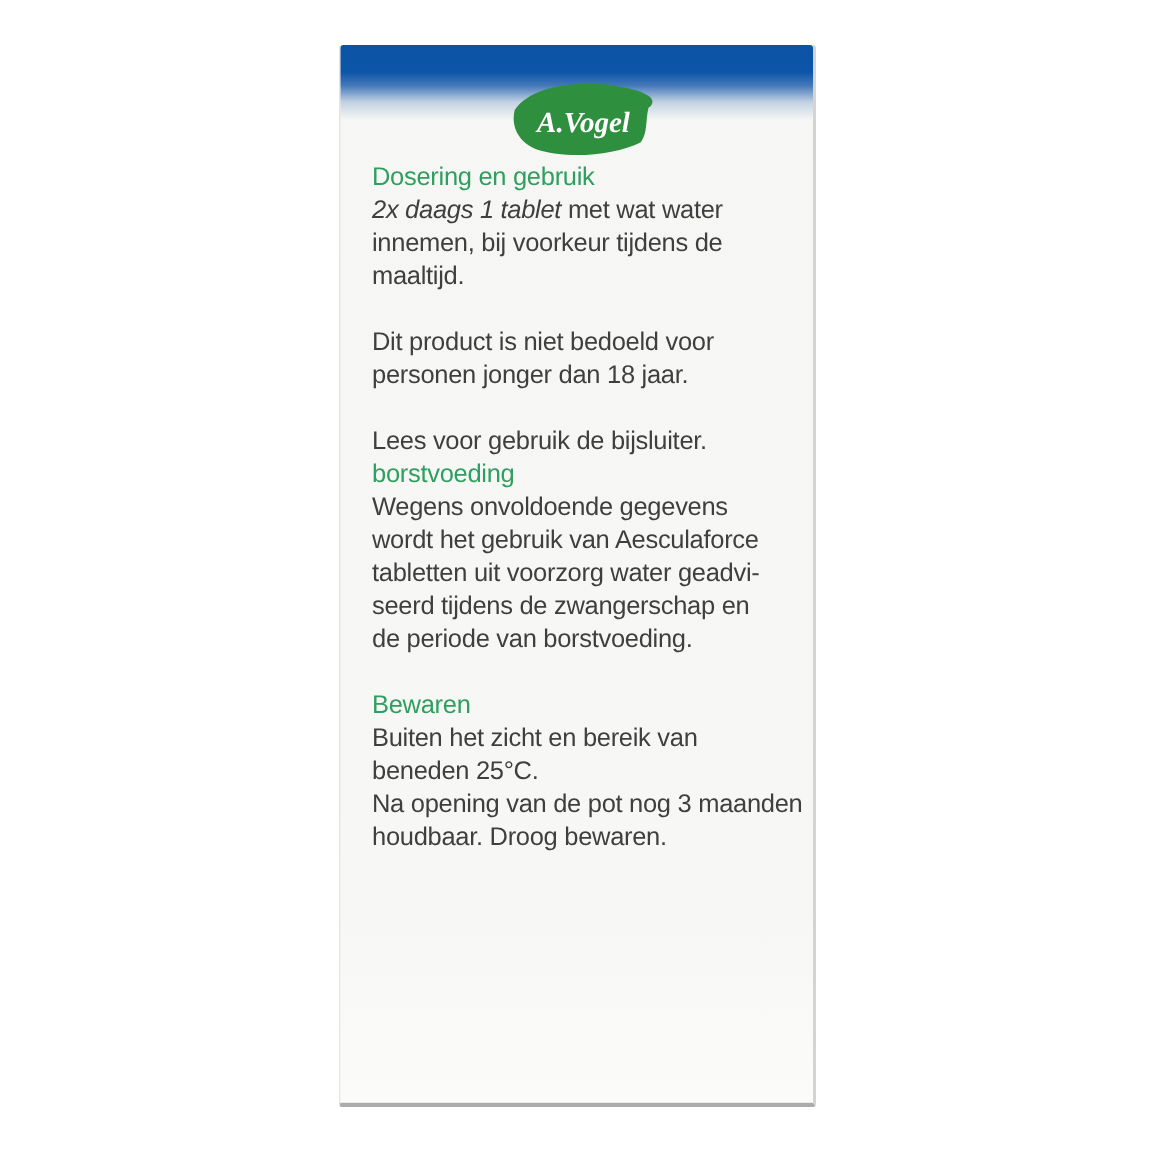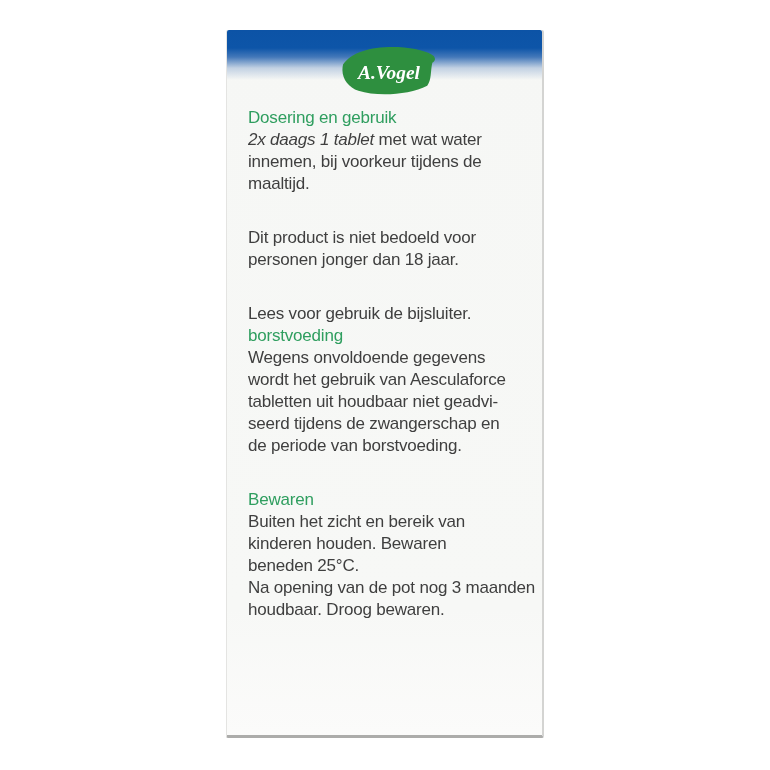--- a/index.html
+++ b/index.html
@@ -28,36 +28,36 @@
     border-radius: 2px 2px 0 0;
     background: linear-gradient(180deg,
       #0c53a6 0%,
       #0d55a8 36%,
       rgba(28, 92, 172, 0.82) 54%,
       rgba(116, 152, 199, 0.40) 76%,
       rgba(255, 255, 255, 0) 100%);
   }
   .logo {
     position: absolute;
-    left: 114px; top: 15px;
+    left: 114px; top: 24px;
     width: 96px; height: 53px; text-align: right;
   }
   .logo svg { display: block; width: 100%; height: 100%; }
   .content {
     position: absolute;
     left: 21px; top: 77px;
     width: 290px;
     font-size: 17px;
     line-height: 22px;
     letter-spacing: -0.2px;
     color: #3f3f3f;
   }
   .line { height: 22px; white-space: nowrap; }
   .h { color: #2f9e5f; font-weight: normal; }
-  .para { margin-top: 32px; }
+  .para { margin-top: 22px; }
   .it { font-style: italic; }
 </style>
 </head>
 <body>
 
 <div>
   <div class="box">
 
     <div class="band"></div>
 
@@ -82,26 +82,25 @@
       <div class="line">maaltijd.</div>
 
       <div class="line para">Dit product is niet bedoeld voor</div>
       <div class="line">personen jonger dan 18 jaar.</div>
 
       <div class="line para">Lees voor gebruik de bijsluiter.</div>
 
       <div class="line h">borstvoeding</div>
       <div class="line">Wegens onvoldoende gegevens</div>
       <div class="line">wordt het gebruik van Aesculaforce</div>
-      <div class="line">tabletten uit houdbaar niet geadvi-</div>
+      <div class="line">tabletten uit voorzorg water geadvi-</div>
       <div class="line">seerd tijdens de zwangerschap en</div>
       <div class="line">de periode van borstvoeding.</div>
 
       <div class="line h para">Bewaren</div>
       <div class="line">Buiten het zicht en bereik van</div>
-      <div class="line">kinderen houden. Bewaren</div>
       <div class="line">beneden 25°C.</div>
       <div class="line">Na opening van de pot nog 3 maanden</div>
       <div class="line">houdbaar. Droog bewaren.</div>
 
     </div>
   </div>
 </div>
 
 </body></html>

